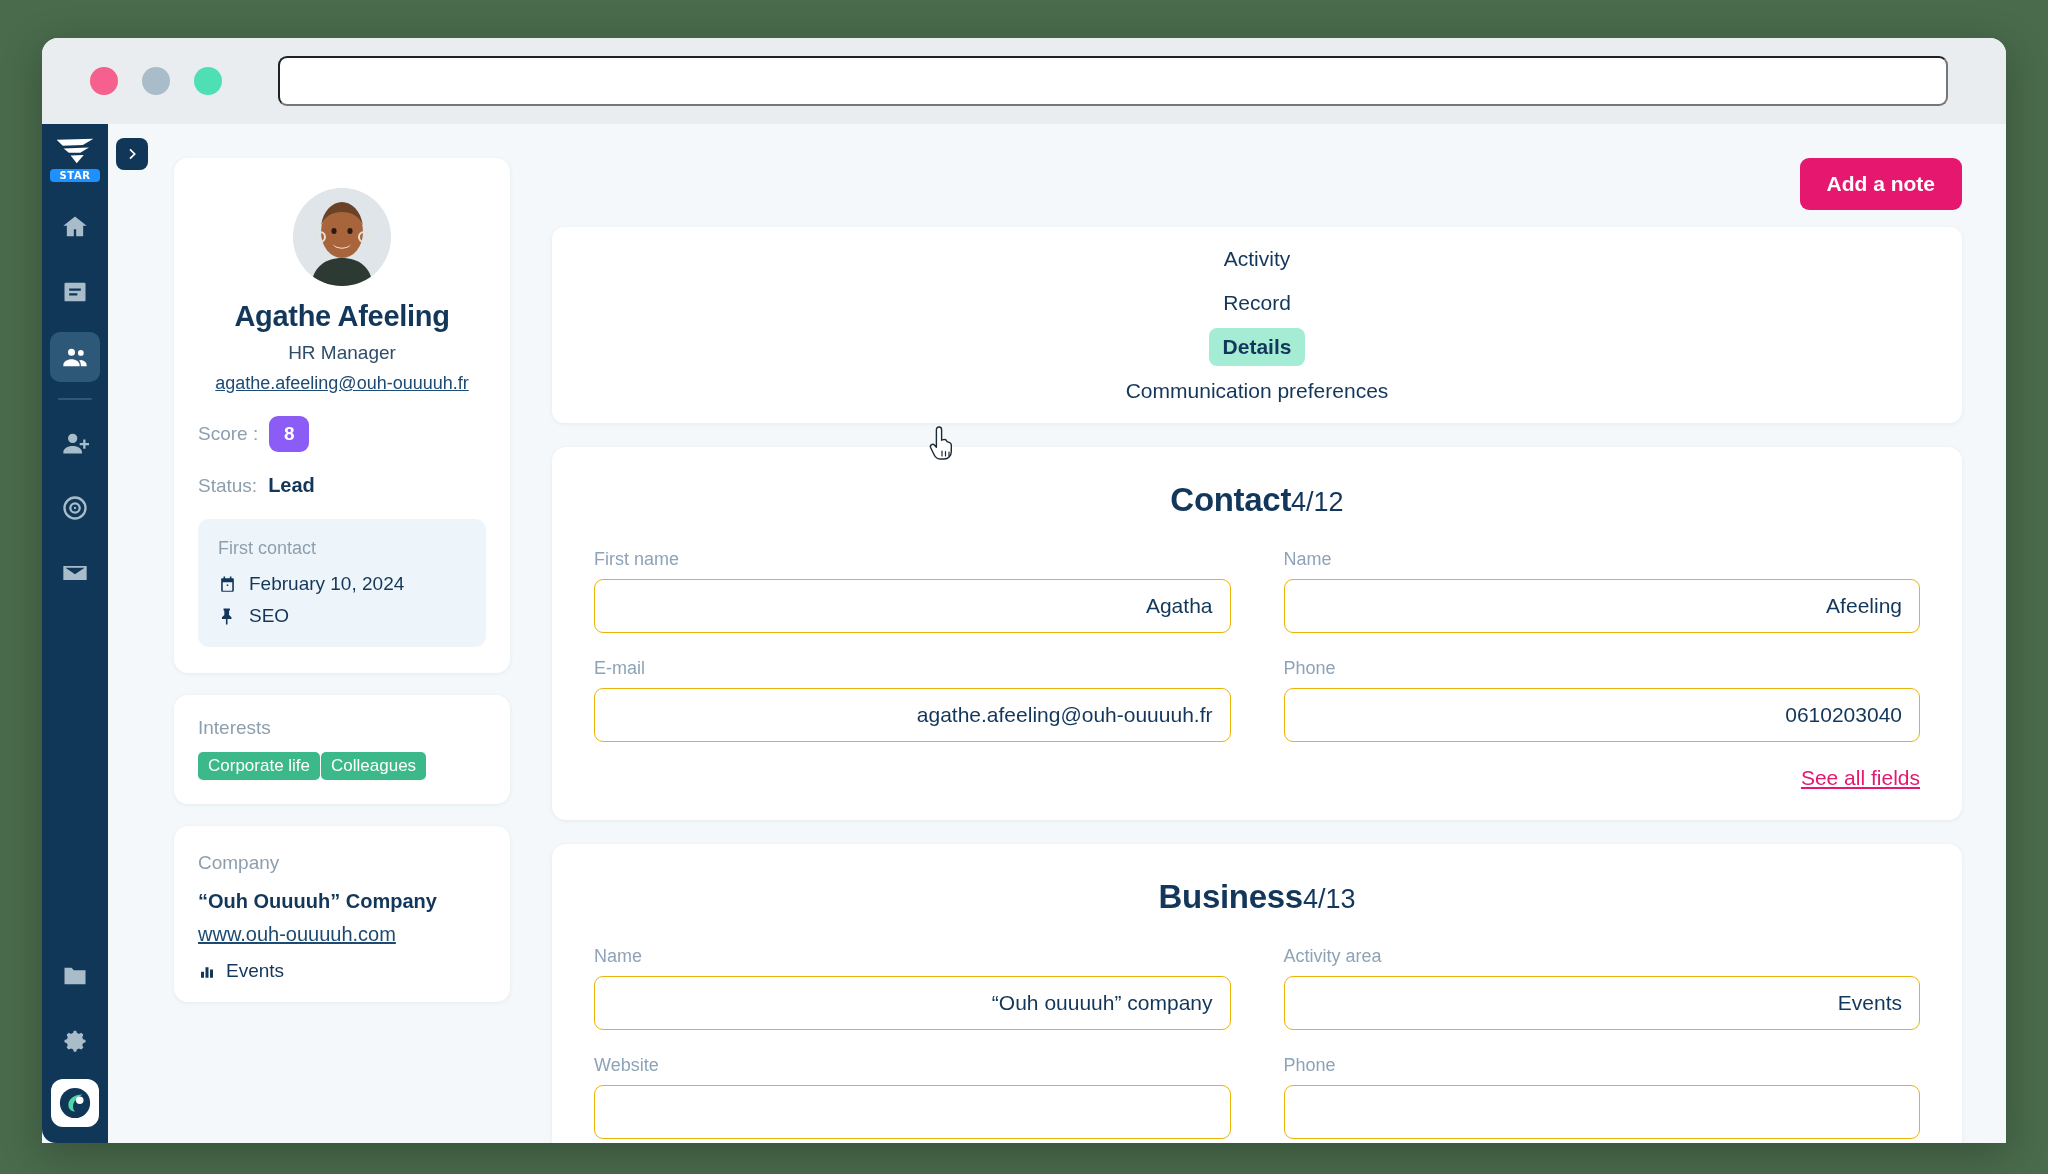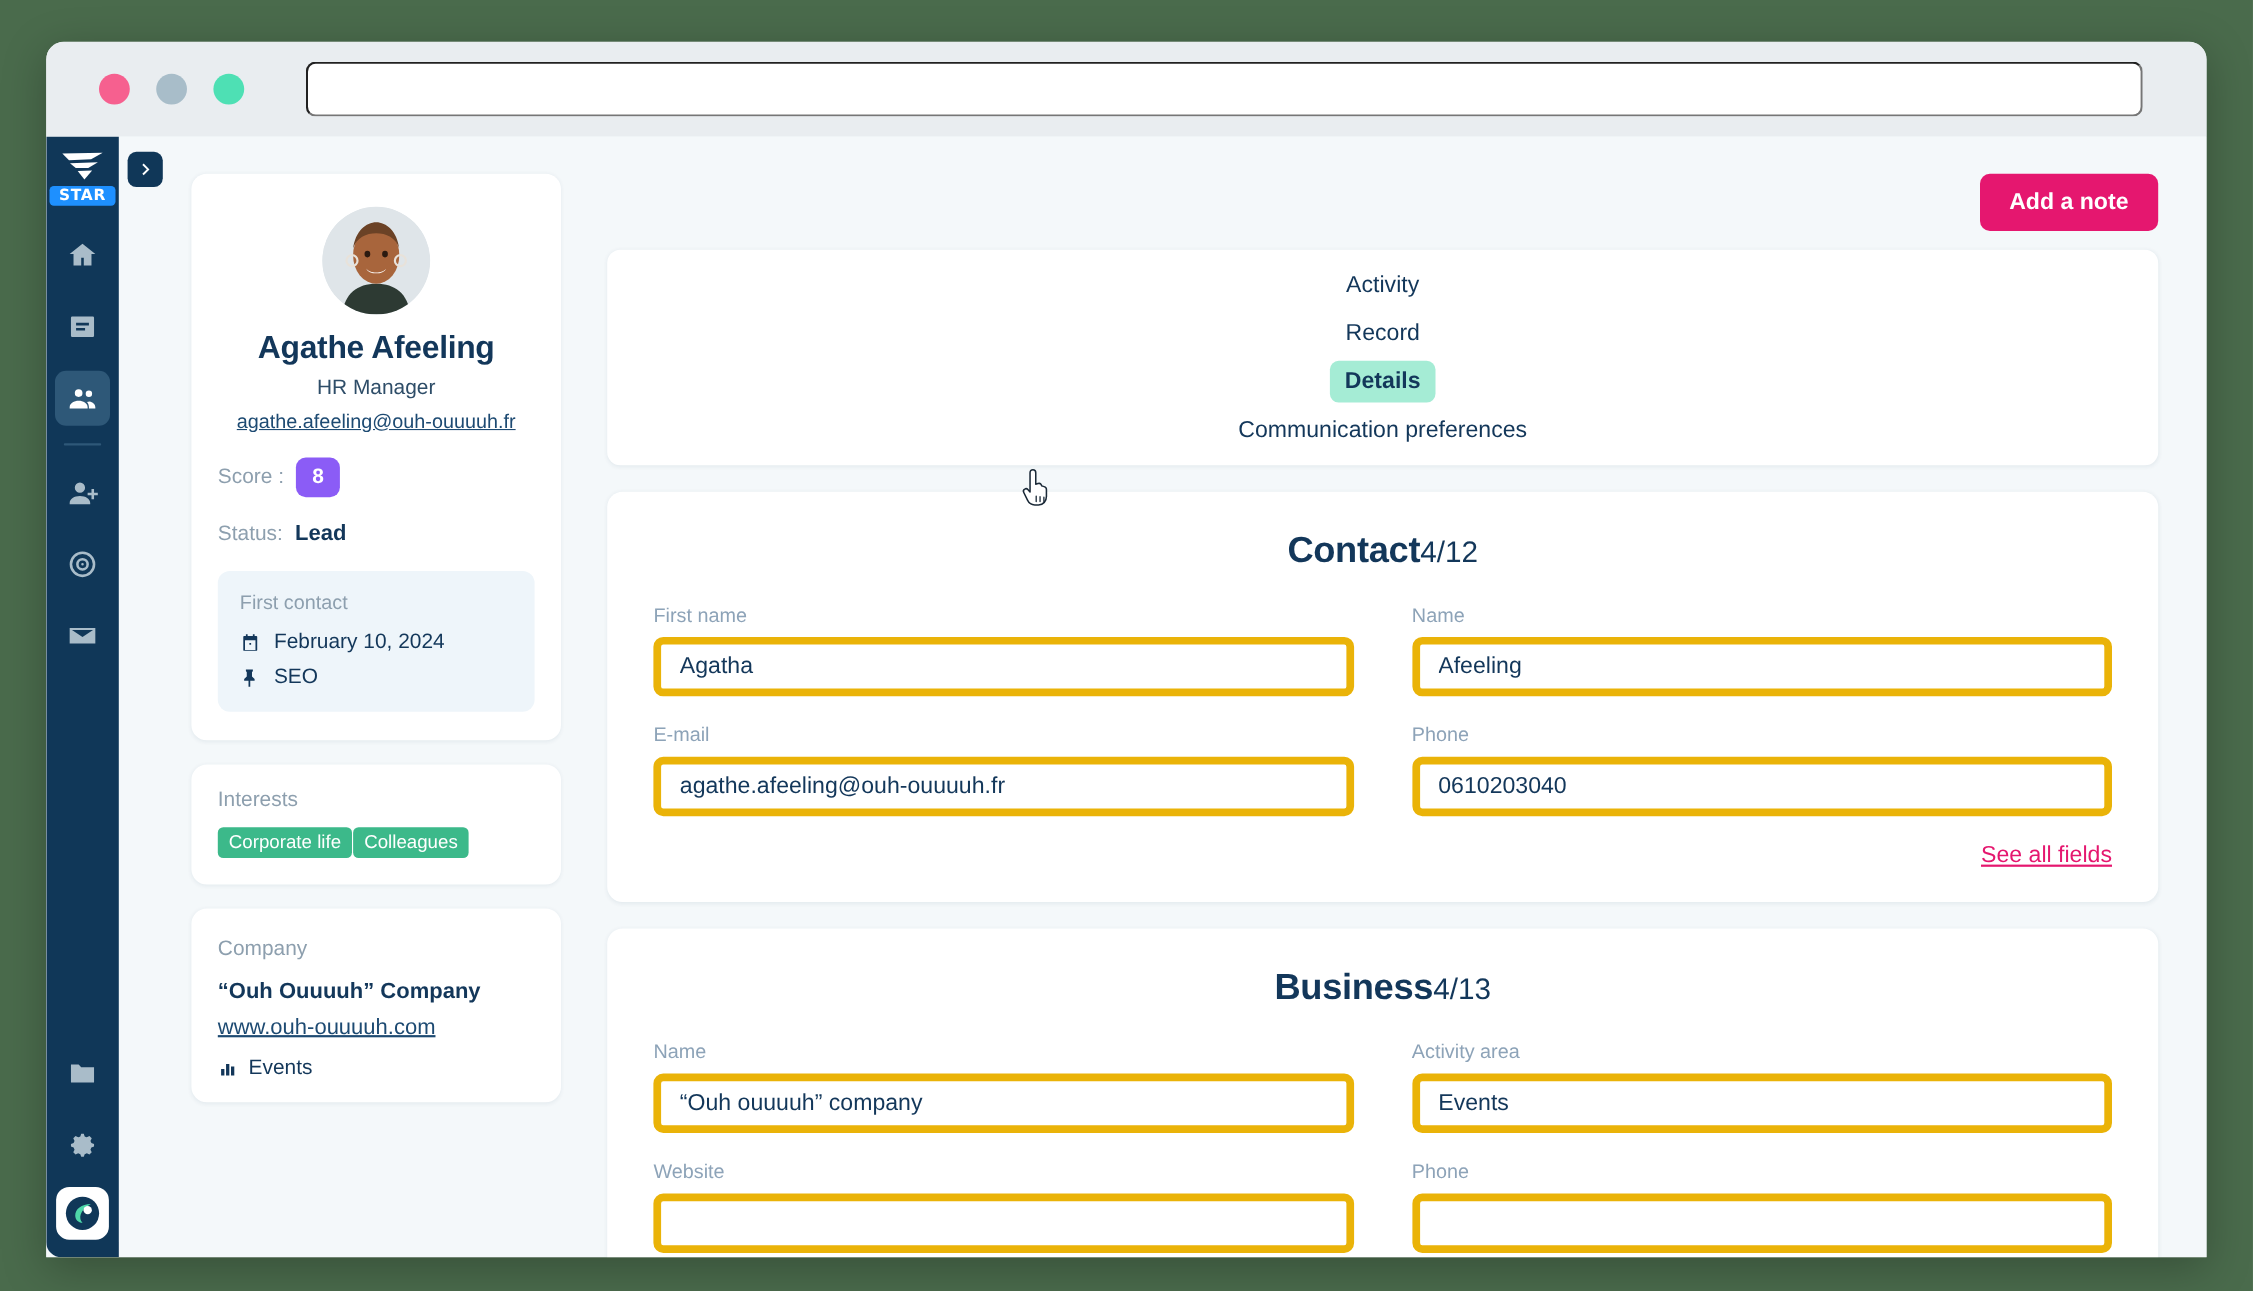--- a/index.html
+++ b/index.html
@@ -53,21 +53,21 @@
     background: #103758;
     display: flex; flex-direction: column; align-items: center;
     position: relative;
     border-bottom-left-radius: 14px;
   }
   .brand { margin-top: 12px; display:flex; flex-direction:column; align-items:center; }
   .brand-logo { width: 42px; height: 30px; display:block; }
   .star-badge {
     margin-top: 3px;
     background: #1e90ff; color: #ffffff;
-    font-size: 14px; font-weight: bold;
+    font-size: 10px; font-weight: bold;
     letter-spacing: .6px;
     padding: 1px 9px; border-radius: 4px;
     font-family: "DejaVu Sans", sans-serif;
   }
   .nav { margin-top: 20px; display: flex; flex-direction: column; align-items: center; }
   .nav-item {
     width: 50px; height: 50px;
     margin-bottom: 15px;
     display: flex; align-items: center; justify-content: center;
     border-radius: 10px;
@@ -229,27 +229,28 @@
   .field-grid {
     display: grid;
     grid-template-columns: 1fr 1fr;
     column-gap: 53px;
     row-gap: 25px;
     margin-top: 30px;
   }
   .field-label { font-size: 18px; color: #8da3b8; margin-bottom: 9px; }
   .field-input {
     width: 100%; height: 54px;
-    border: 7px solid #eab308;
+    border: 1px solid #eab308;
     border-radius: 9px;
     background: #ffffff;
     font-size: 21px;
     color: #13375a;
     padding: 0 17px;
     font-family: "Liberation Sans", sans-serif;
+    text-align: right;
   }
   .see-all-wrap { display: flex; justify-content: flex-end; margin-top: 24px; }
   .see-all-link {
     font-size: 21px; color: #e5176f;
     text-decoration: underline;
   }
 
   
   .cursor-hand {
     position: absolute;

